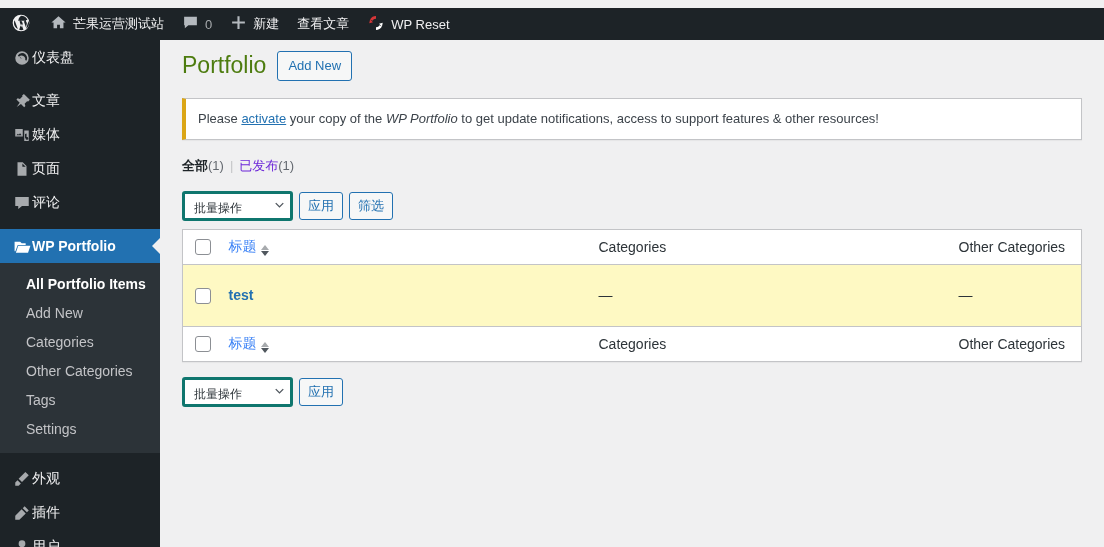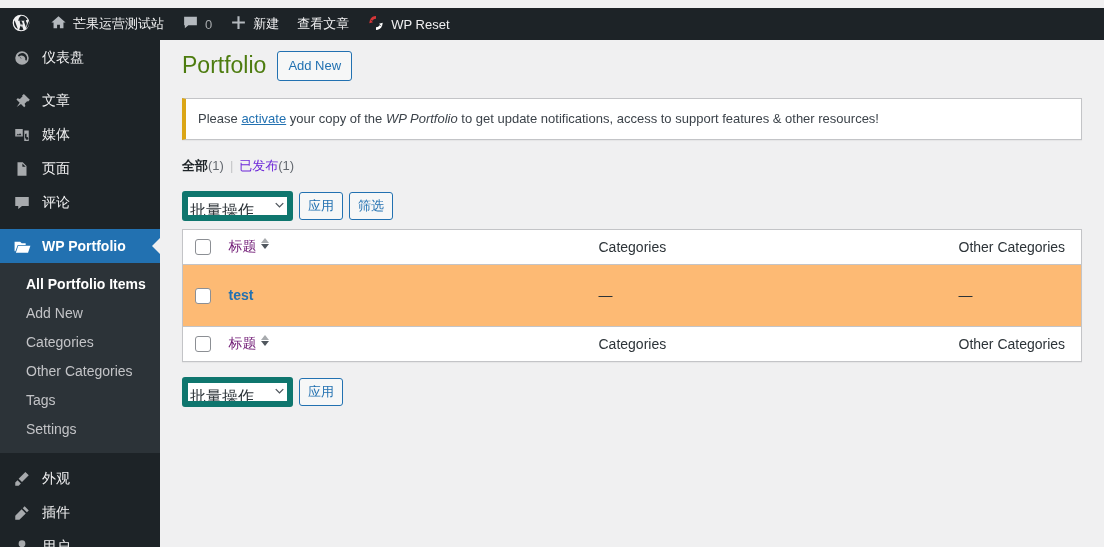--- a/index.html
+++ b/index.html
@@ -37,21 +37,21 @@
   .ab-logo { padding: 0 10px 0 11px; }
   .cnt-wrap { display:flex; align-items:center; gap:6px; }
   .ab-num { color: #a7aaad; font-size: 13px; }
 
   
   .sidebar {
     position: absolute; top: 32px; left: 0; width: 160px; height: 515px;
     background: #1d2327; z-index: 30; overflow: hidden;
   }
   .menu-item {
-    display: flex; align-items: center; height: 34px; padding-left: 12px; gap: 10px;
+    display: flex; align-items: center; height: 34px; padding-left: 12px; 
     color: #f0f0f1; font-size: 14px; cursor: pointer; position: relative;
   }
   .menu-item.active { background: #2271b1; color: #fff; font-weight: 600; }
   .menu-item.active .arrow {
     position: absolute; right: 0; top: 50%; margin-top: -8px;
     width: 0; height: 0; border-top: 8px solid transparent;
     border-bottom: 8px solid transparent; border-right: 8px solid #f0f0f1;
   }
   .menu-ico { width: 20px; height: 20px; display: flex; align-items: center; justify-content: center; flex: none; }
   .menu-ico svg { fill: #a7aaad; }
@@ -91,47 +91,47 @@
   .subsubsub span { white-space: nowrap; text-align: center; }
   .subsubsub a { color: #6d28d9; text-decoration: none; cursor: pointer; }
   .subsubsub .cur { color: #1d2327; font-weight: 600; }
   .subsubsub .cnt { color: #646970; }
   .subsubsub .divider { color: #c3c4c7; margin: 0 6px; }
 
   .tablenav { display: flex; align-items: center; gap: 6px; margin: 16px 0 8px 0; }
   .tablenav.bottom { margin: 15px 0 0 0; }
   .sel {
     appearance: none; -webkit-appearance: none;
-    background: #fff; border: 6px solid #0f766e; border-radius: 3px;
-    height: 30px; font-size: 16px; color: #2c3338; padding: 0 26px 0 2px;
+    background: #fff; border: 3px solid #0f766e; border-radius: 3px;
+    height: 30px; font-size: 12px; color: #2c3338; padding: 0 26px 0 9px;
     font-family: "Liberation Sans", sans-serif; cursor: pointer; line-height: 28px;
   }
   .sel-wrap { position: relative; display: inline-block; }
   .sel-wrap .chev {
     position: absolute; right: 9px; top: 11px; pointer-events: none;
     width: 9px; height: 6px;
   }
   .sel-bulk { width: 111px; }
   .sel-date { width: 112px; }
 
   table.wp-list { width: 100%; border-collapse: collapse; background: #fff;
                   border: 1px solid #c3c4c7; box-shadow: 0 1px 1px rgba(0,0,0,.04);
                   font-size: 14px; }
   table.wp-list thead th, table.wp-list tfoot th {
     background: #fff; color: #2c3338; font-weight: 400; text-align: left;
     padding: 8px 10px; font-size: 14px; vertical-align: middle;
   }
   table.wp-list thead tr th { border-bottom: 1px solid #c3c4c7; }
   table.wp-list tfoot tr th { border-top: 1px solid #c3c4c7; }
   table.wp-list td { padding: 8px 10px; color: #2c3338; vertical-align: middle; }
-  table.wp-list tbody tr { background: #fdba74; }
+  table.wp-list tbody tr { background: #fef9c3; }
   .col-cb { width: 36px; padding-left: 12px !important; padding-right: 0 !important; }
   .col-title { width: 370px; }
   .col-cat { width: 360px; }
-  .th-title { color: #701a75; cursor: pointer; display: inline-flex; align-items: flex-start; gap: 4px; }
+  .th-title { color: #3b82f6; cursor: pointer; display: inline-flex; align-items: flex-end; gap: 4px; }
   .sort-ind { display: inline-flex; flex-direction: column; gap: 1px; }
   .sort-ind .up { width: 0; height: 0; border-left: 4px solid transparent;
                   border-right: 4px solid transparent; border-bottom: 5px solid #a7aaad; }
   .sort-ind .dn { width: 0; height: 0; border-left: 4px solid transparent;
                   border-right: 4px solid transparent; border-top: 5px solid #50575e; }
   .cb {
     appearance: none; -webkit-appearance: none; width: 16px; height: 16px;
     border: 1px solid #8c8f94; border-radius: 3px; background: #fff;
     cursor: pointer; display: inline-block; vertical-align: middle; margin: 0;
   }

